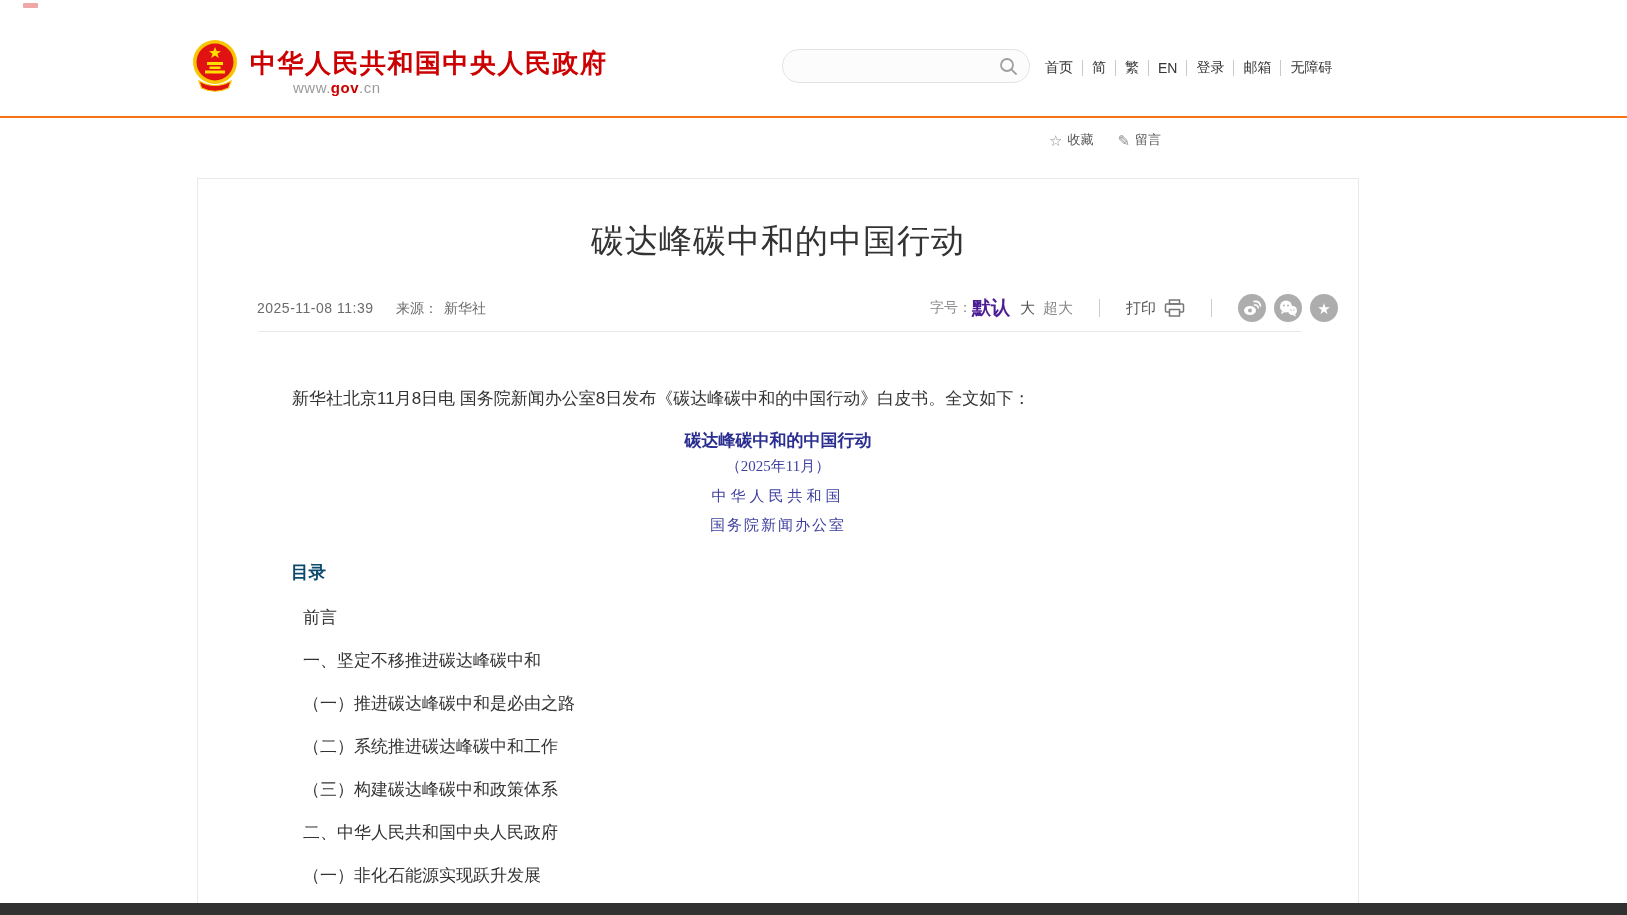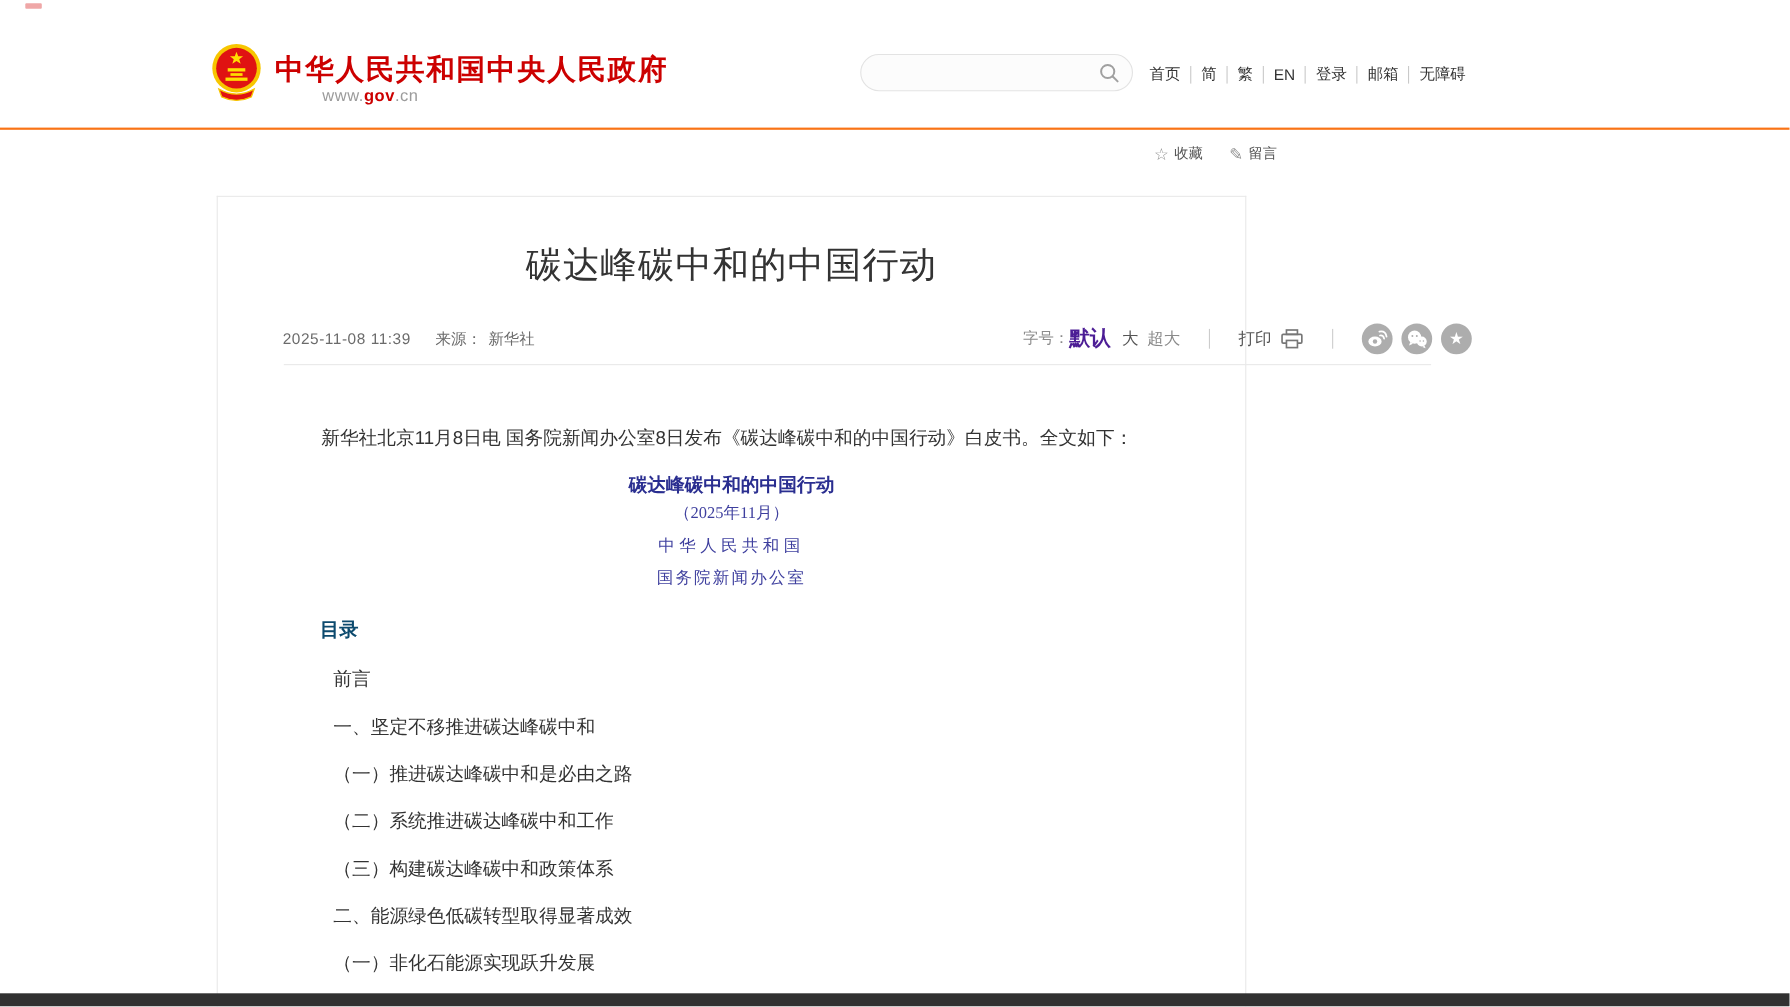--- a/index.html
+++ b/index.html
@@ -31,21 +31,21 @@
   .top-nav .nav-item { cursor:pointer; }
   .top-nav .sep { width:1px; height:16px; background:#c9c9c9; margin:0 9px; }
 
   
   .quick-links { position:absolute; left:1049px; top:131px; display:flex; gap:24px;
     font-size:13px; color:#555; align-items:center; }
   .ql-item { display:flex; align-items:center; cursor:pointer; }
   .ql-icon { color:#8e8e8e; font-size:15px; margin-right:5px; line-height:1; }
 
   
-  .content-box { position:absolute; left:197px; top:178px; width:936px; height:737px;
+  .content-box { position:absolute; left:197px; top:178px; width:1162px; height:737px;
     background:#fff; border:1px solid #e9e9e9; border-bottom:none; }
   .article-title { position:absolute; top:40px; left:0; width:100%; text-align:center;
     font-size:33px; font-weight:500; color:#333; letter-spacing:1px; }
 
   .meta-row { position:absolute; top:114px; left:0; width:100%; height:30px;
     font-size:14px; color:#6b6b6b;text-align:center; }
   .meta-date { position:absolute; left:59px; top:7px; letter-spacing:.5px; }
   .meta-source-label { position:absolute; left:198px; top:7px; }
   .meta-source { position:absolute; left:246px; top:7px; }
 
@@ -203,19 +203,19 @@
     <div class="wp-line wp-issuer1">中华人民共和国</div>
     <div class="wp-line wp-issuer2">国务院新闻办公室</div>
 
     <div class="toc-header">目录</div>
     <div class="toc-list">
       <div class="toc-item">前言</div>
       <div class="toc-item">一、坚定不移推进碳达峰碳中和</div>
       <div class="toc-item">（一）推进碳达峰碳中和是必由之路</div>
       <div class="toc-item">（二）系统推进碳达峰碳中和工作</div>
       <div class="toc-item">（三）构建碳达峰碳中和政策体系</div>
-      <div class="toc-item">二、能源绿色低碳转型取得显著成效</div>
+      <div class="toc-item">二、中华人民共和国中央人民政府</div>
       <div class="toc-item">（一）非化石能源实现跃升发展</div>
     </div>
   </div>
 
   <div class="bottom-bar"></div>
 </div>
 
 </body></html>

